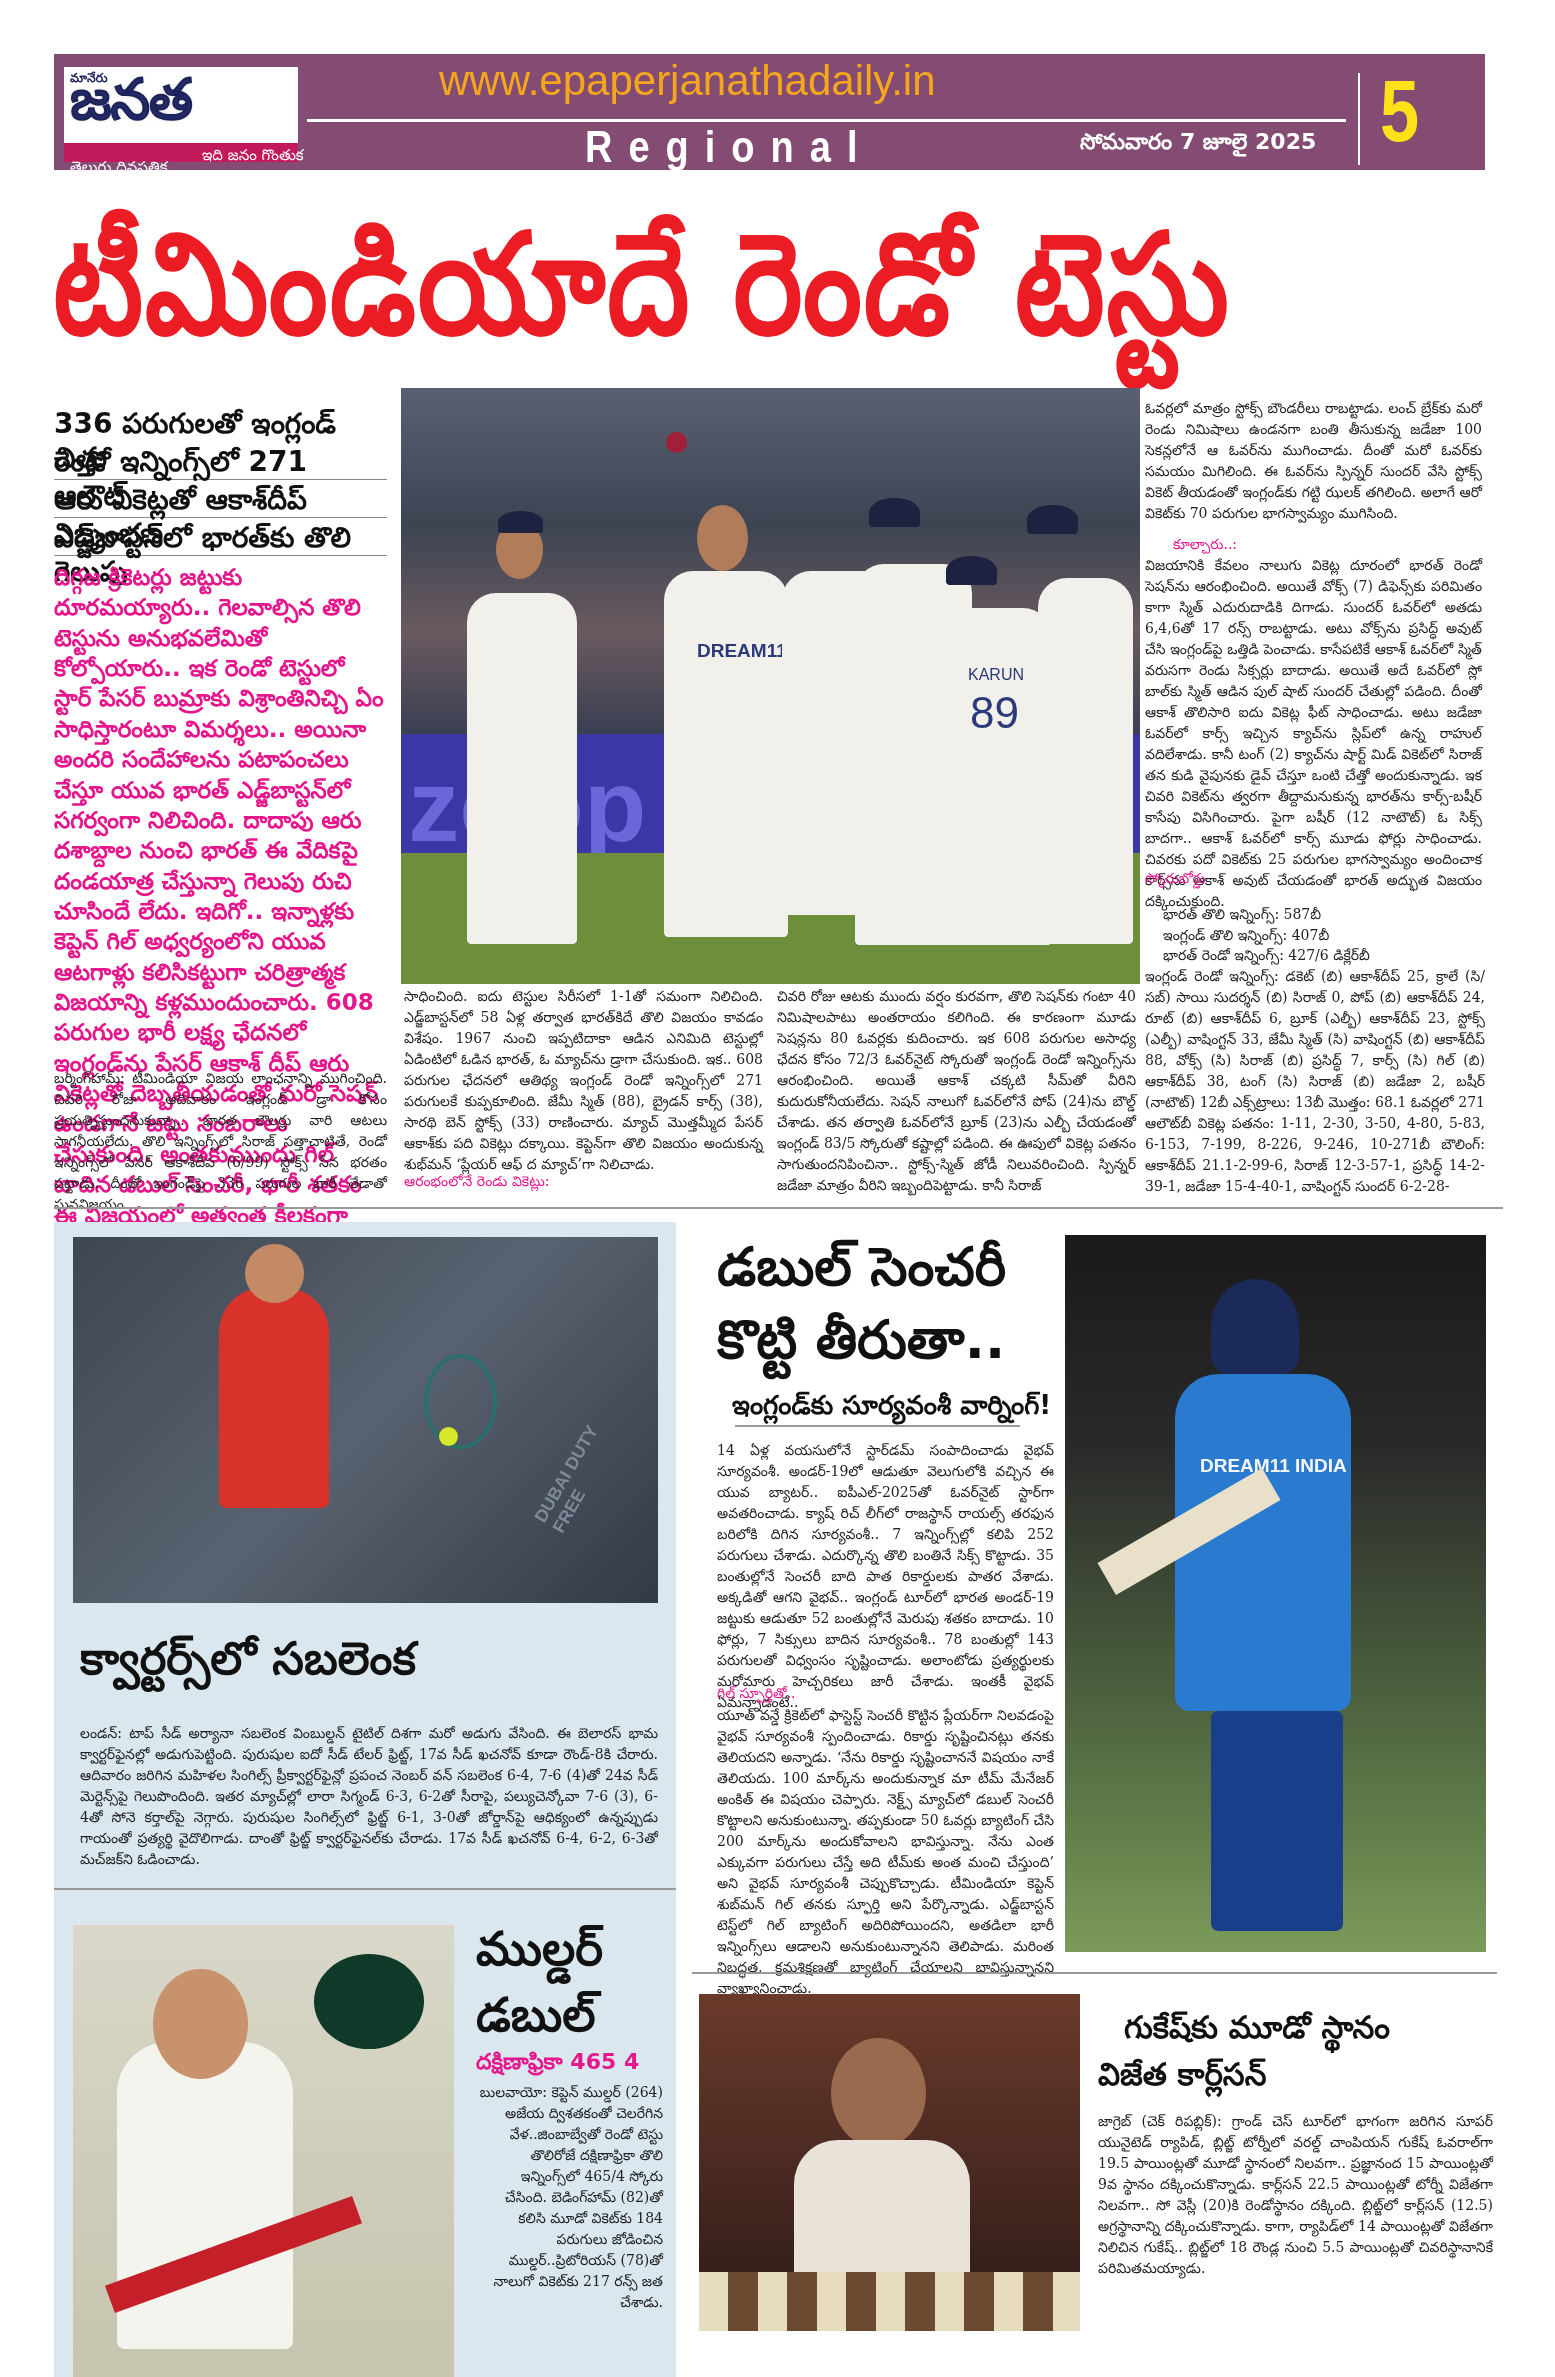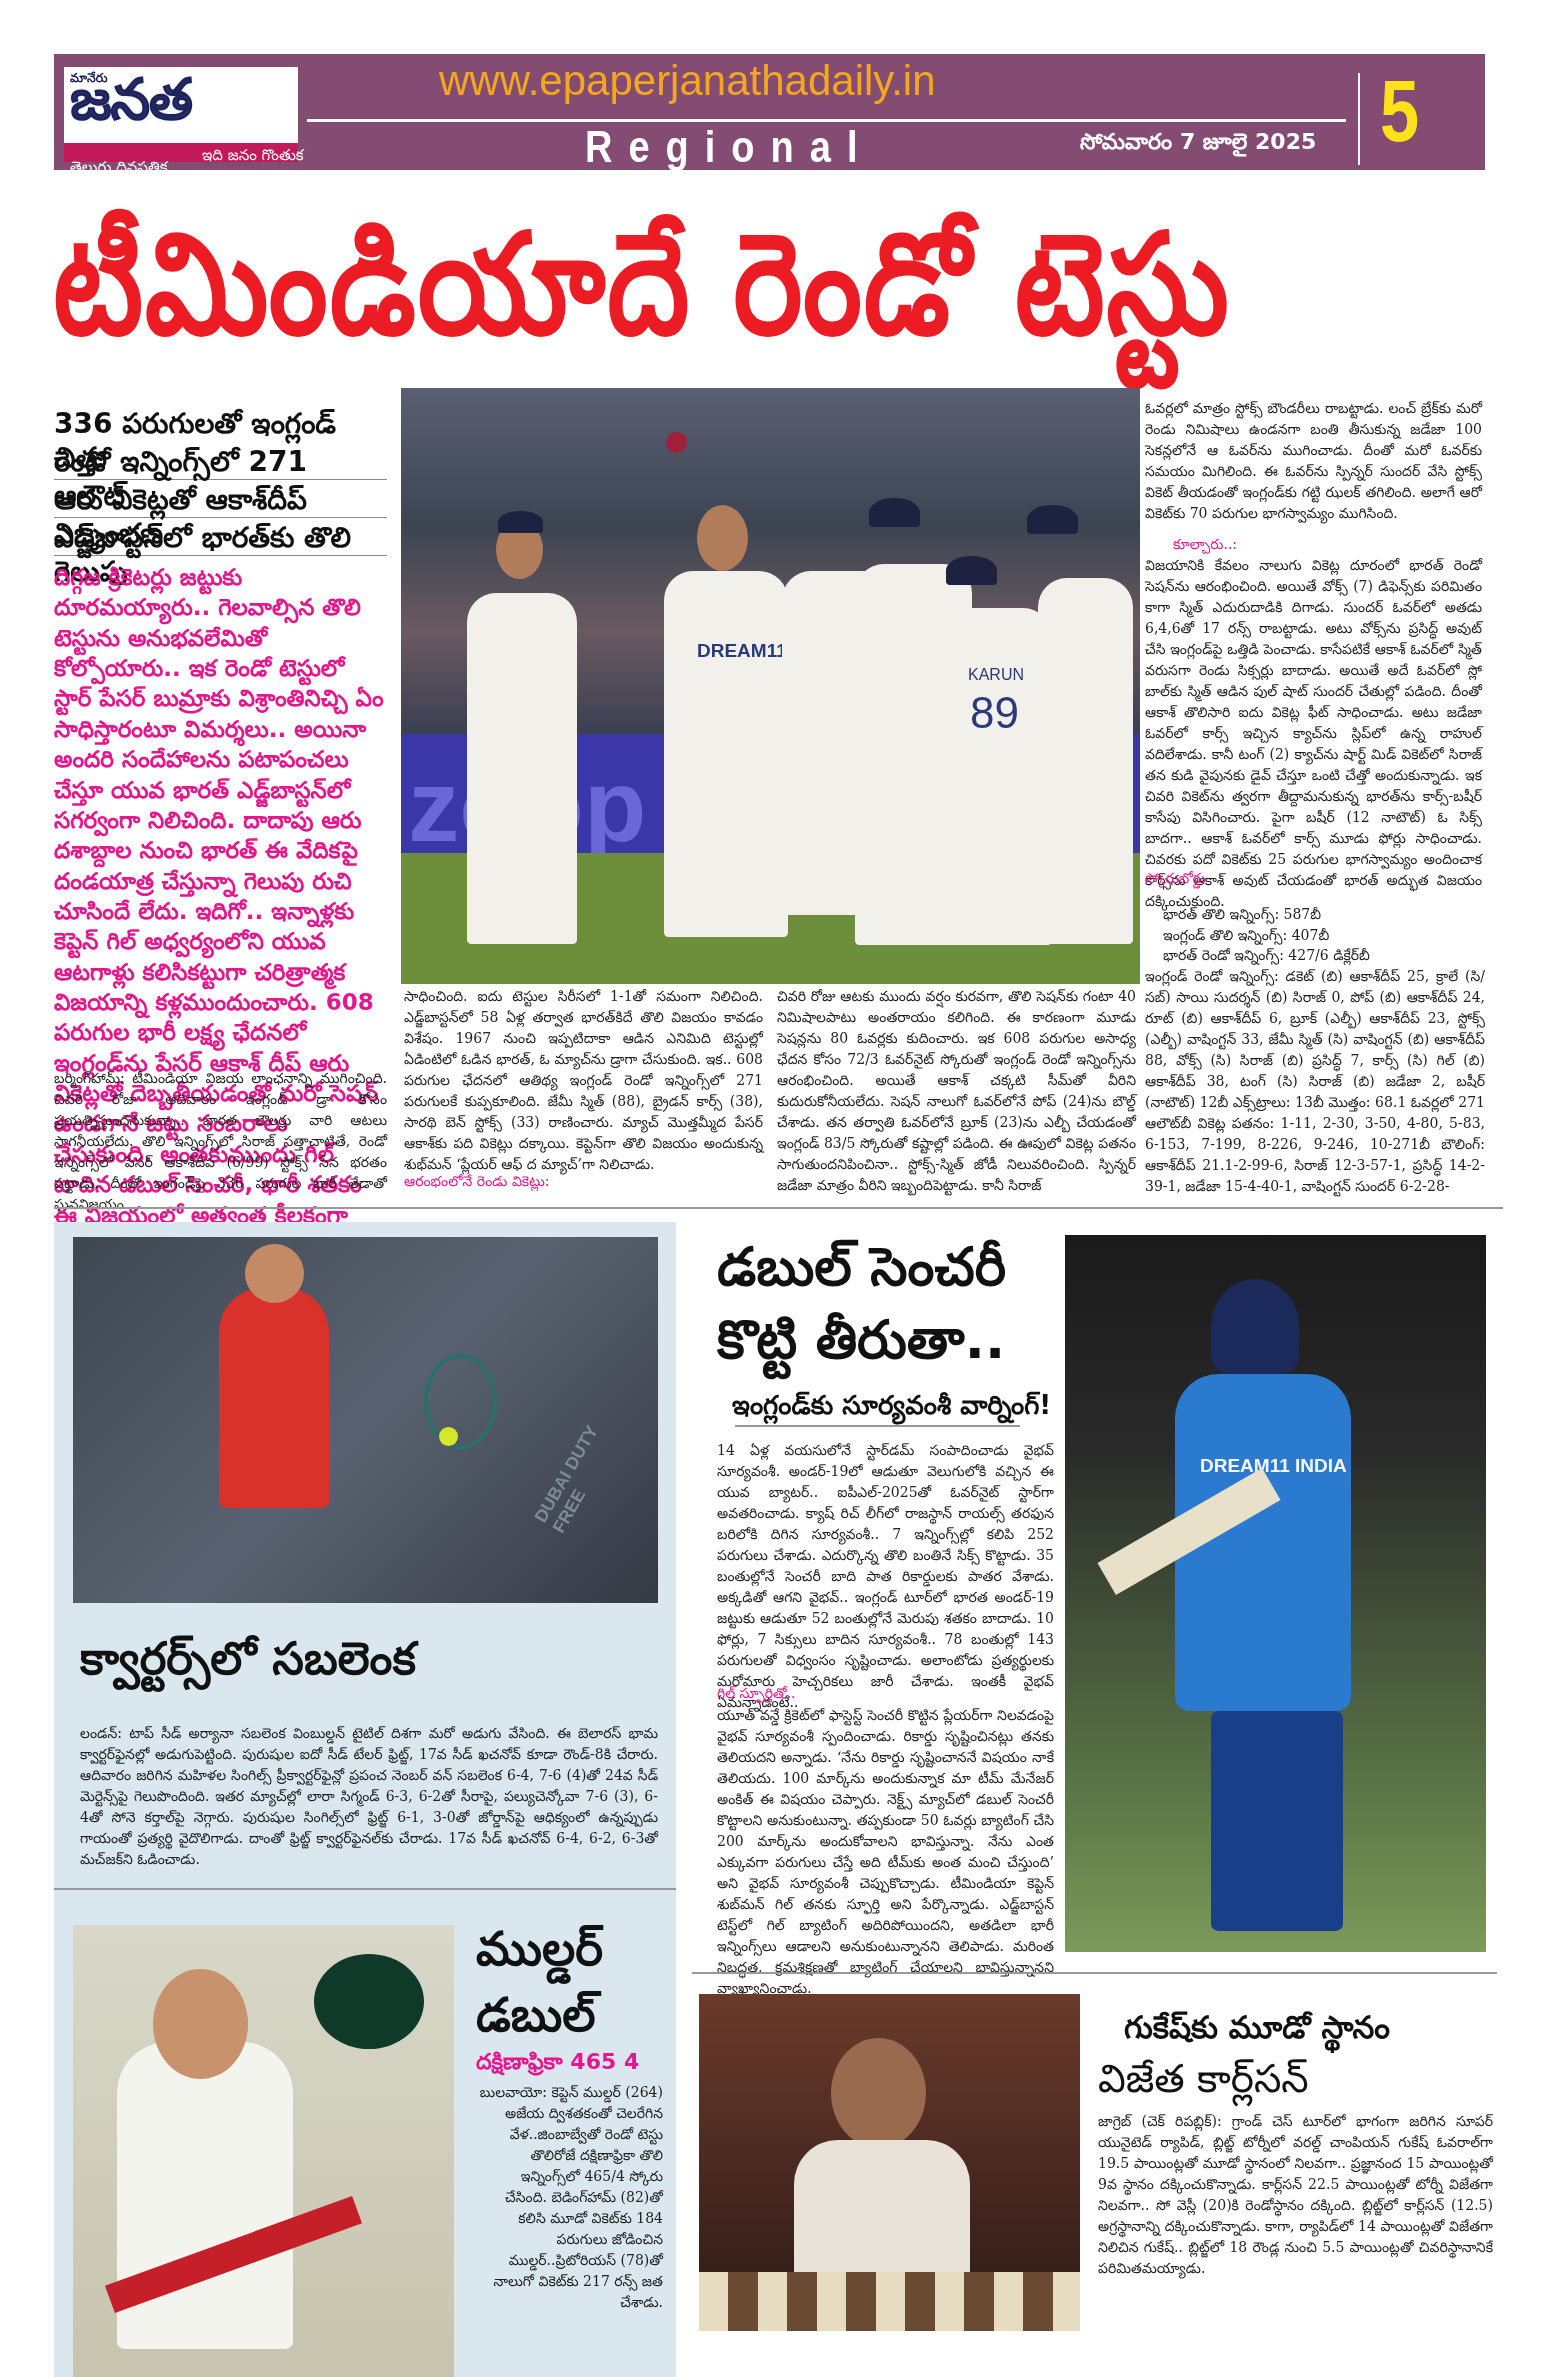--- a/index.html
+++ b/index.html
@@ -150,15 +150,15 @@
 <div class="abs" style="left:476px;top:1987px;font-size:47px;font-weight:bold;color:#111;">డబుల్</div>
 <div class="abs" style="left:476px;top:2049px;font-size:22px;font-weight:bold;color:#e6168c;">దక్షిణాఫ్రికా 465 4</div>
 <div class="abs body" style="left:476px;top:2082px;width:187px;text-align:right;">బులవాయో: కెప్టెన్ ముల్డర్ (264) అజేయ ద్విశతకంతో చెలరేగిన వేళ..జింబాబ్వేతో రెండో టెస్టు తొలిరోజే దక్షిణాఫ్రికా తొలి ఇన్నింగ్స్‌లో 465/4 స్కోరు చేసింది. బెడింగ్‌హామ్ (82)తో కలిసి మూడో వికెట్‌కు 184 పరుగులు జోడించిన ముల్డర్..ప్రిటోరియస్ (78)తో నాలుగో వికెట్‌కు 217 రన్స్ జత చేశాడు.</div>
 
 <div class="abs img" style="left:699px;top:1994px;width:381px;height:337px;background:linear-gradient(180deg,#6a3a2a 0%,#4b2a22 50%,#2a1a14 100%);">
   <div class="abs" style="left:132px;top:44px;width:95px;height:110px;background:#9a6a4e;border-radius:50%;"></div>
   <div class="abs" style="left:95px;top:146px;width:176px;height:146px;background:#e8e2d8;border-radius:44px 44px 0 0;"></div>
   <div class="abs" style="left:0px;top:278px;width:381px;height:59px;background:repeating-linear-gradient(90deg,#e8dcc0 0 29px,#6a4a30 29px 59px);"></div>
 </div>
 <div class="abs" style="left:1124px;top:2009px;font-size:31px;font-weight:bold;color:#111;">గుకేష్‌కు మూడో స్థానం</div>
-<div class="abs" style="left:1098px;top:2056px;font-size:39px;font-weight:normal;color:#111;">విజేత కార్ల్‌సన్</div>
+<div class="abs" style="left:1098px;top:2056px;font-size:31px;font-weight:bold;color:#111;">విజేత కార్ల్‌సన్</div>
 <div class="abs body" style="left:1098px;top:2111px;width:395px;">జాగ్రెబ్ (చెక్ రిపబ్లిక్): గ్రాండ్ చెస్ టూర్‌లో భాగంగా జరిగిన సూపర్ యునైటెడ్ ర్యాపిడ్, బ్లిట్జ్ టోర్నీలో వరల్డ్ చాంపియన్ గుకేష్ ఓవరాల్‌గా 19.5 పాయింట్లతో మూడో స్థానంలో నిలవగా.. ప్రజ్ఞానంద 15 పాయింట్లతో 9వ స్థానం దక్కించుకొన్నాడు. కార్ల్‌సన్ 22.5 పాయింట్లతో టోర్నీ విజేతగా నిలవగా.. సో వెస్లీ (20)కి రెండోస్థానం దక్కింది. బ్లిట్జ్‌లో కార్ల్‌సన్ (12.5) అగ్రస్థానాన్ని దక్కించుకొన్నాడు. కాగా, ర్యాపిడ్‌లో 14 పాయింట్లతో విజేతగా నిలిచిన గుకేష్.. బ్లిట్జ్‌లో 18 రౌండ్ల నుంచి 5.5 పాయింట్లతో చివరిస్థానానికే పరిమితమయ్యాడు.</div>
 
 
 </body></html>

